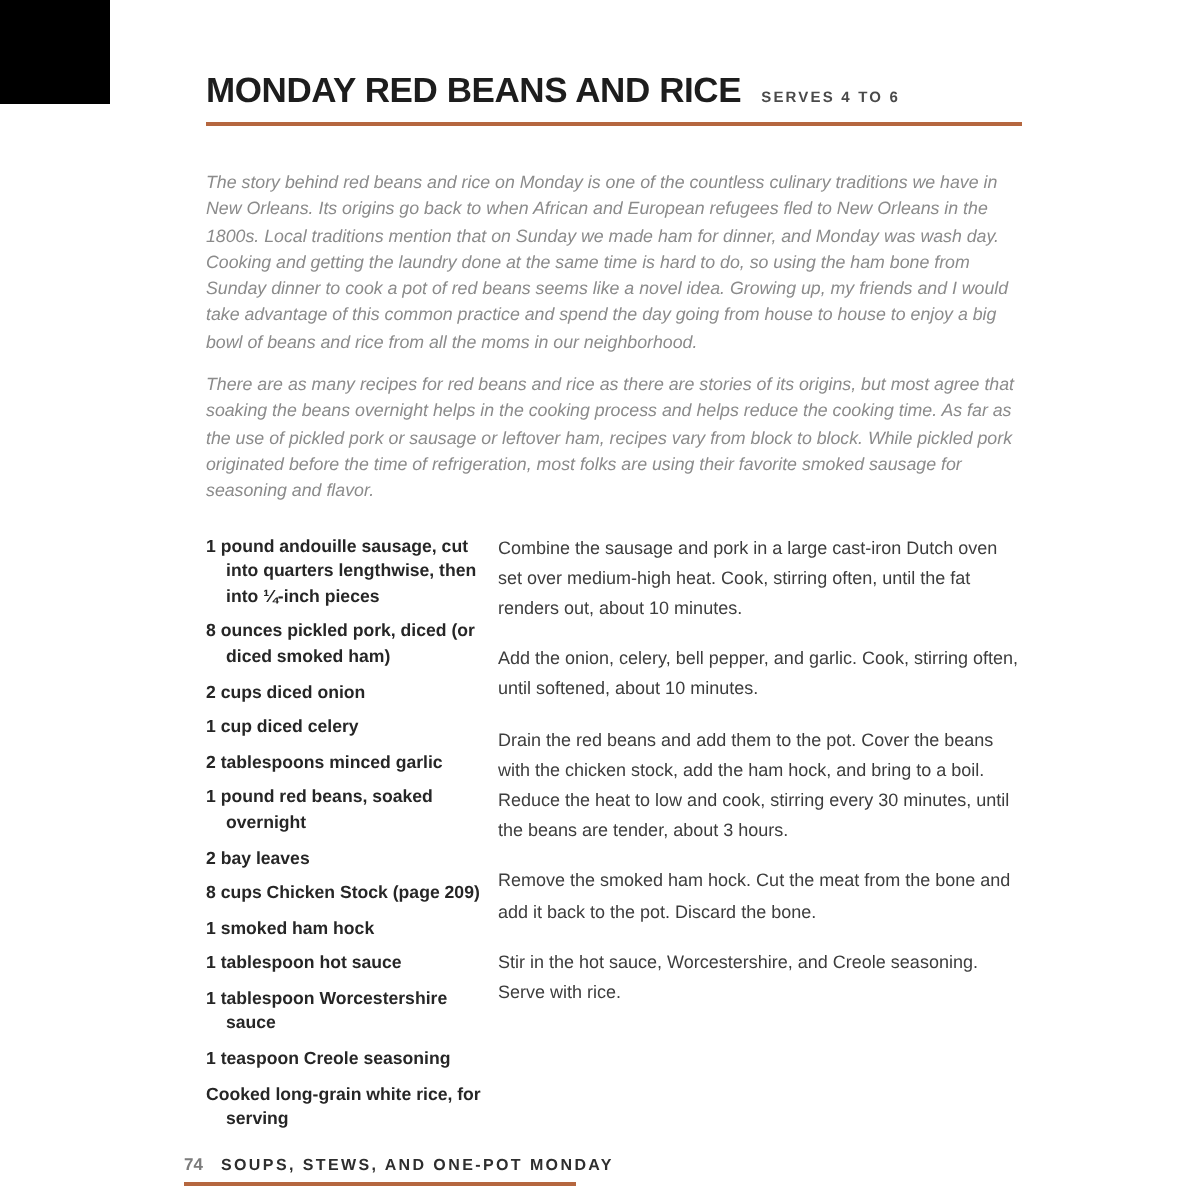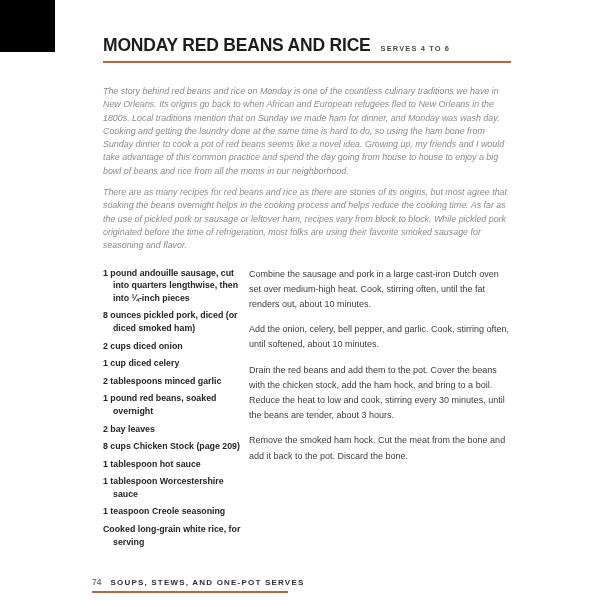--- a/index.html
+++ b/index.html
@@ -80,35 +80,37 @@
 
     <div class="ingredients">
       <div class="ingredient">1 pound andouille sausage, cut into quarters lengthwise, then into ¼-inch pieces</div>
       <div class="ingredient">8 ounces pickled pork, diced (or diced smoked ham)</div>
       <div class="ingredient">2 cups diced onion</div>
       <div class="ingredient">1 cup diced celery</div>
       <div class="ingredient">2 tablespoons minced garlic</div>
       <div class="ingredient">1 pound red beans, soaked overnight</div>
       <div class="ingredient">2 bay leaves</div>
       <div class="ingredient">8 cups Chicken Stock (page 209)</div>
+      <div class="ingredient">1 smoked ham hock</div>
       <div class="ingredient">1 tablespoon hot sauce</div>
       <div class="ingredient">1 tablespoon Worcestershire sauce</div>
       <div class="ingredient">1 teaspoon Creole seasoning</div>
       <div class="ingredient">Cooked long-grain white rice, for serving</div>
     </div>
 
     <div class="instructions">
       <p>Combine the sausage and pork in a large cast-iron Dutch oven set over medium-high heat. Cook, stirring often, until the fat renders out, about 10 minutes.</p>
       <p>Add the onion, celery, bell pepper, and garlic. Cook, stirring often, until softened, about 10 minutes.</p>
       <p>Drain the red beans and add them to the pot. Cover the beans with the chicken stock, add the ham hock, and bring to a boil. Reduce the heat to low and cook, stirring every 30 minutes, until the beans are tender, about 3 hours.</p>
       <p>Remove the smoked ham hock. Cut the meat from the bone and add it back to the pot. Discard the bone.</p>
+      <p>Stir in the hot sauce, Worcestershire, and Creole seasoning. Serve with rice.</p>
     </div>
 
   </div>
 </div>
 
 <div class="footer">
   <div class="footer-row">
     <span class="page-number">74</span>
-    <span class="section-title">SOUPS, STEWS, AND ONE-POT SERVES</span>
+    <span class="section-title">SOUPS, STEWS, AND ONE-POT MONDAY</span>
   </div>
   <div class="footer-rule"></div>
 </div>
 
 </body></html>

